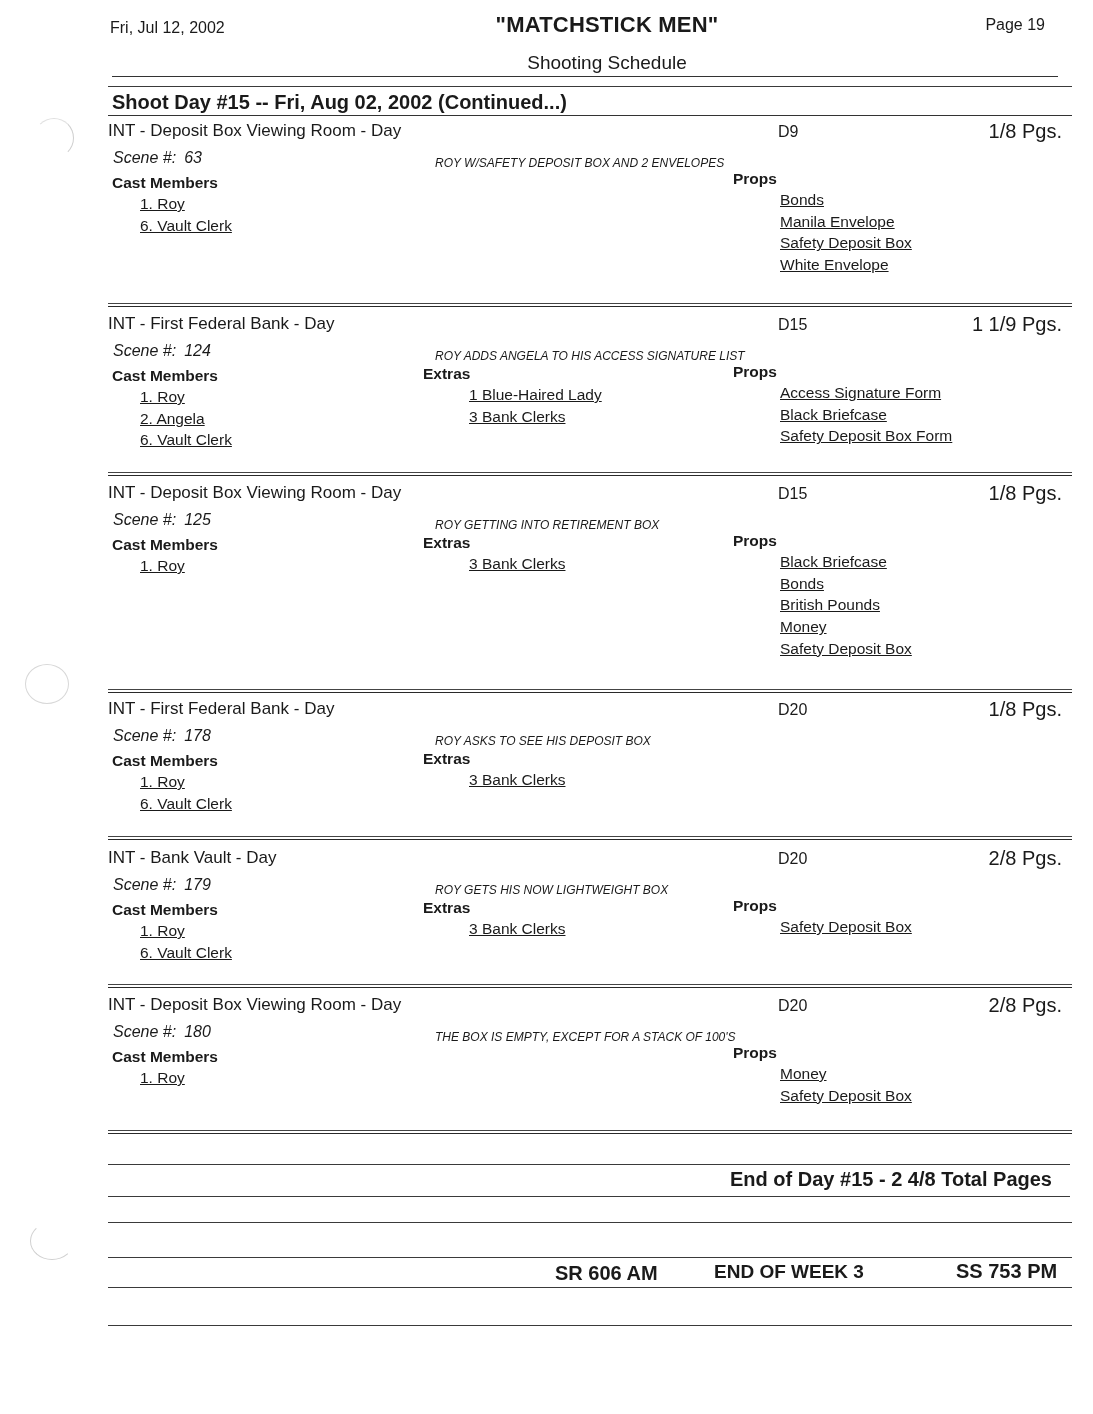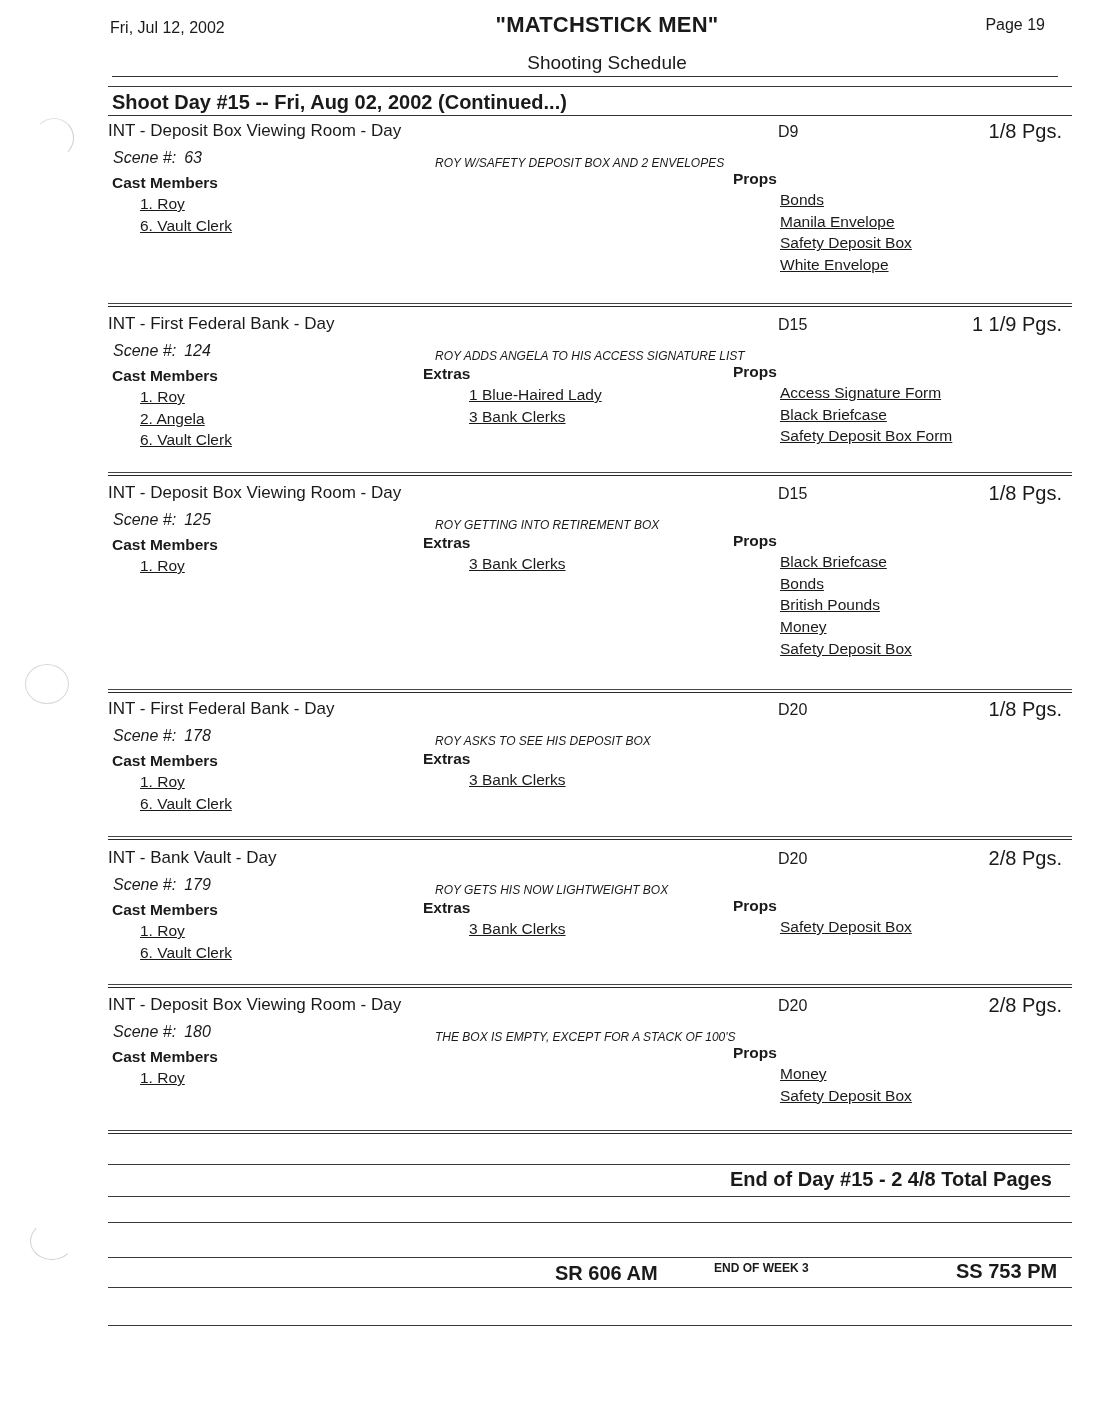--- a/index.html
+++ b/index.html
@@ -34,21 +34,21 @@
     .scene .extras-h { left: 315px; top: 51px; }
     .scene .props-h { left: 625px; top: 49px; }
     .scene .list { position: absolute; list-style: none; font-size: 15.5px; line-height: 21.7px; text-decoration: underline; }
     .scene .cast-list { left: 32px; top: 72px; }
     .scene .extras-list { left: 361px; top: 70px; }
     .scene .props-list { left: 672px; top: 68px; }
 
     
     .eod { left: 686px; top: 1168px; font-size: 20px; font-weight: bold; margin-left: 44px; }
     .sr { left: 526px; top: 1262px; font-size: 20px; font-weight: bold; margin-left: 29px; }
-    .eow { left: 714px; top: 1261px; font-size: 12px; font-weight: bold; }
+    .eow { left: 714px; top: 1261px; font-size: 19px; font-weight: bold; }
     .ss { left: 956px; top: 1260px; font-size: 20px; font-weight: bold; }
 
     
     .hole { position: absolute; border: 1px solid #d4d4d4; border-radius: 50%; }
   </style>
 </head>
 <body>
 
 <div class="hole" style="left:34px; top:118px; width:40px; height:40px; border-color:#e0e0e0 #cfcfcf transparent transparent;"></div>
 <div class="hole" style="left:25px; top:664px; width:44px; height:40px; border-color:#d8d8d8;"></div>

